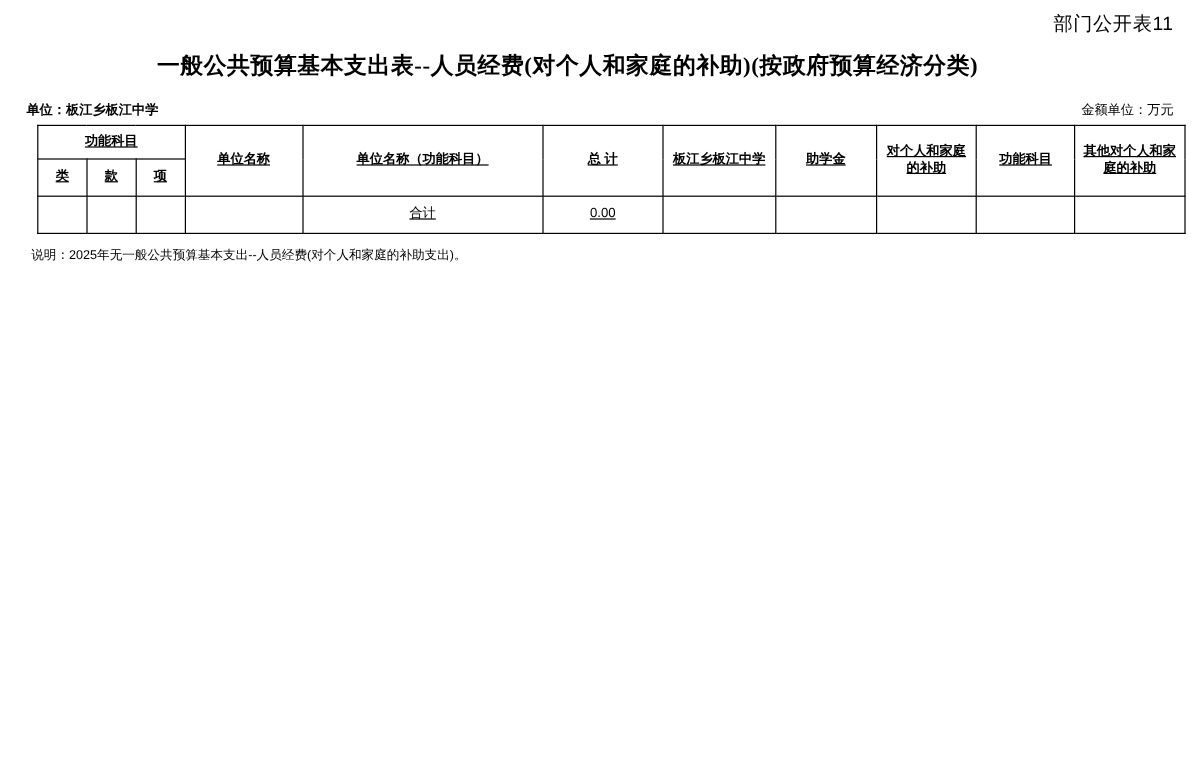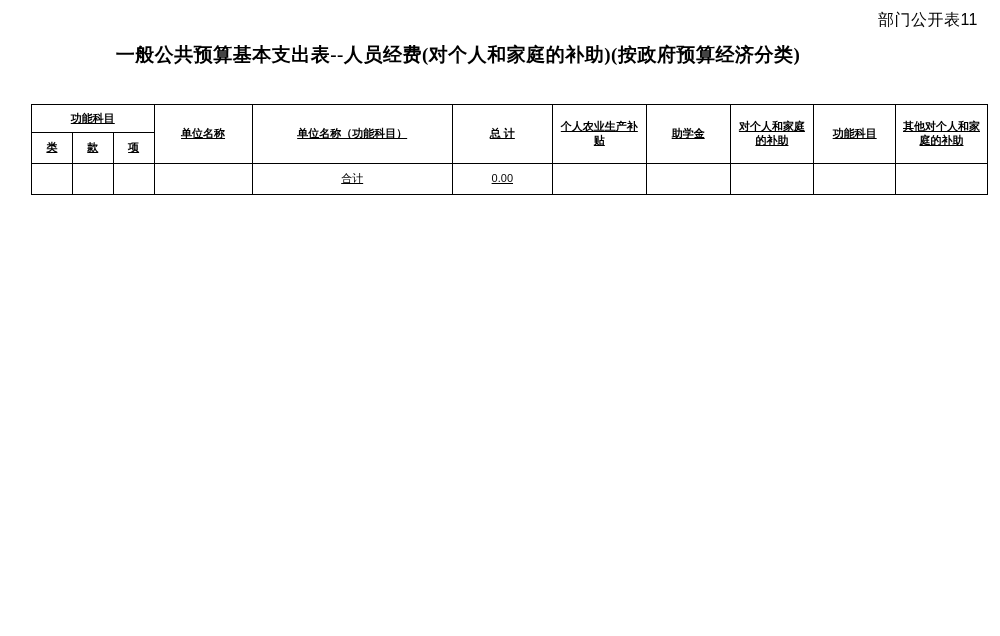--- a/index.html
+++ b/index.html
@@ -25,21 +25,21 @@
     position: absolute;
     top: 10px;
     right: 22px;
     font-size: 16px;
     color: #000;
     letter-spacing: 0.5px;
   }
   .doc-title {
     position: absolute;
     top: 42px;
-    left: 0;
+    left: 15px;
     width: 916px;
     text-align: center;
     font-size: 19px;
     font-weight: bold;
     letter-spacing: 0.5px;
     font-family: "Liberation Serif", "DejaVu Serif", serif;
   }
   .meta-row {
     position: absolute;
     top: 84px;
@@ -119,20 +119,24 @@
 </style>
 </head>
 <body>
 
 <div class="page">
 
   <div class="header-right">部门公开表11</div>
 
   <div class="doc-title">一般公共预算基本支出表--人员经费(对个人和家庭的补助)(按政府预算经济分类)</div>
 
+  <div class="meta-row">
+    <div class="meta-left">单位：板江乡板江中学</div>
+    <div class="meta-right">金额单位：万元</div>
+  </div>
 
   <table class="budget">
     <colgroup>
       <col class="col-lei">
       <col class="col-kuan">
       <col class="col-xiang">
       <col class="col-code">
       <col class="col-name">
       <col class="col-total">
       <col class="col-welfare">
@@ -140,21 +144,21 @@
       <col class="col-agri">
       <col class="col-retire">
       <col class="col-other">
     </colgroup>
     <thead>
       <tr class="h-group">
         <th colspan="3">功能科目</th>
         <th rowspan="2" class="tall">单位名称</th>
         <th rowspan="2" class="tall">单位名称（功能科目）</th>
         <th rowspan="2" class="tall">总  计</th>
-        <th rowspan="2" class="tall">个人农业生产补贴</th>
+        <th rowspan="2" class="tall">板江乡板江中学</th>
         <th rowspan="2" class="tall">助学金</th>
         <th rowspan="2" class="tall">对个人和家庭的补助</th>
         <th rowspan="2" class="tall">功能科目</th>
         <th rowspan="2" class="tall">其他对个人和家庭的补助</th>
       </tr>
       <tr class="h-sub">
         <th>类</th>
         <th>款</th>
         <th>项</th>
       </tr>
@@ -169,14 +173,15 @@
         <td class="data-cell num">0.00</td>
         <td class="data-cell num"></td>
         <td class="data-cell num"></td>
         <td class="data-cell num"></td>
         <td class="data-cell num"></td>
         <td class="data-cell num"></td>
       </tr>
     </tbody>
   </table>
 
+  <div class="note">说明：2025年无一般公共预算基本支出--人员经费(对个人和家庭的补助支出)。</div>
 
 </div>
 
 </body></html>

